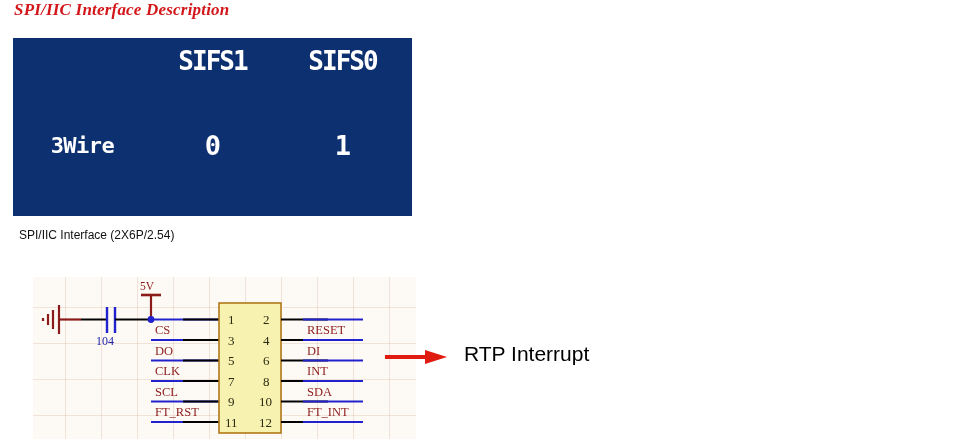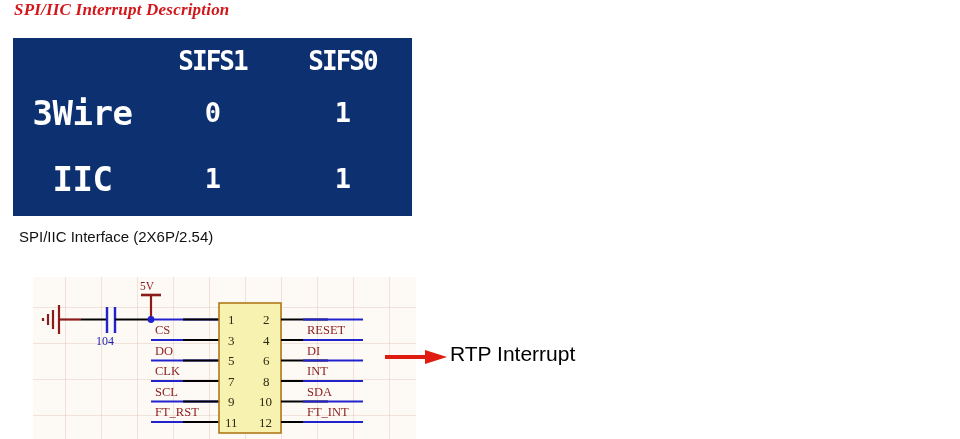--- a/index.html
+++ b/index.html
@@ -47,36 +47,36 @@
     vertical-align:middle;
     font-family:"DejaVu Sans Mono", monospace;
     font-weight:bold;
     font-size:27px;
     letter-spacing:-1px;
     padding:0;
     line-height:1;
   }
   #truth-table td.rowhead{
     width:127px;
-    font-size:34px;
+    font-size:22px;
     letter-spacing:-0.5px;
   }
   #truth-table td.colhead{
     font-size:26px;
     letter-spacing:-2px;
     margin-top:17px;
   }
   #truth-table td.blank{}
   #truth-table tr.hdr td{height:34px;}
 
   
   #schem-caption{
     position:absolute;
     left:19px; top:228px;
-    font-size:15px;
+    font-size:12px;
     color:#111111;
     white-space:nowrap;
   }
 
   
   #schematic{
     position:absolute;
     left:33px; top:277px;
     width:383px; height:162px;
   }
@@ -92,54 +92,49 @@
   #schematic svg{position:absolute;left:0;top:0;}
 
   .lbl{font-family:"Liberation Serif", serif;fill:#8b1a1a;font-size:12.5px;}
   .lbl-u{font-family:"Liberation Serif", serif;fill:#8b1a1a;font-size:11.5px;}
   .pin{font-family:"Liberation Serif", serif;fill:#2b2b13;font-size:13px;}
   .capval{font-family:"Liberation Serif", serif;fill:#2222aa;font-size:12px;}
 
   
   #rtp-note{
     position:absolute;
-    left:450px; top:342px;
+    left:464px; top:342px;
     font-size:21px;
     color:#000000;
     white-space:nowrap;
   }
   #rtp-arrow{
     position:absolute;
     left:385px; top:350px;
     width:62px; height:14px;
   }
 </style>
 </head>
 <body>
 
-<div id="doc-title">SPI/IIC Interrupt Description</div>
+<div id="doc-title">SPI/IIC Interface Description</div>
 
 <div id="truth-table">
   <table>
     <tbody>
         <tr class="hdr">
       <td class="rowhead blank"></td>
       <td class="colhead">SIFS1</td>
       <td class="colhead">SIFS0</td>
     </tr>
     <tr>
       <td class="rowhead">3Wire</td>
       <td>0</td>
       <td>1</td>
     </tr>
-    <tr>
-      <td class="rowhead">IIC</td>
-      <td>1</td>
-      <td>1</td>
-    </tr>
   </tbody>
     </table>
 </div>
 
 <div id="schem-caption">SPI/IIC Interface (2X6P/2.54)</div>
 
 <div id="schematic">
   <div class="grid"></div>
   <svg width="383" height="162" viewBox="0 0 383 162" xmlns="http://www.w3.org/2000/svg">
 

